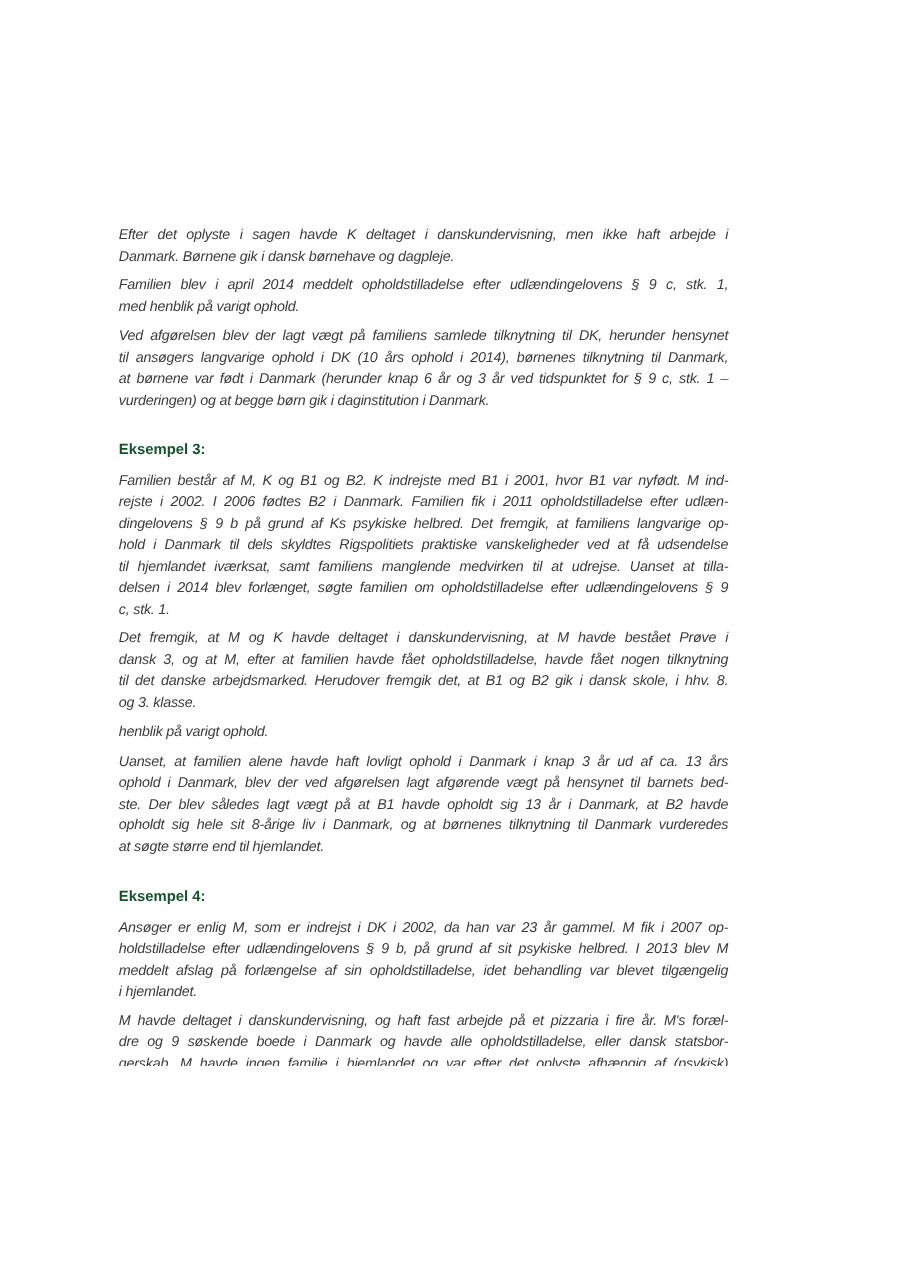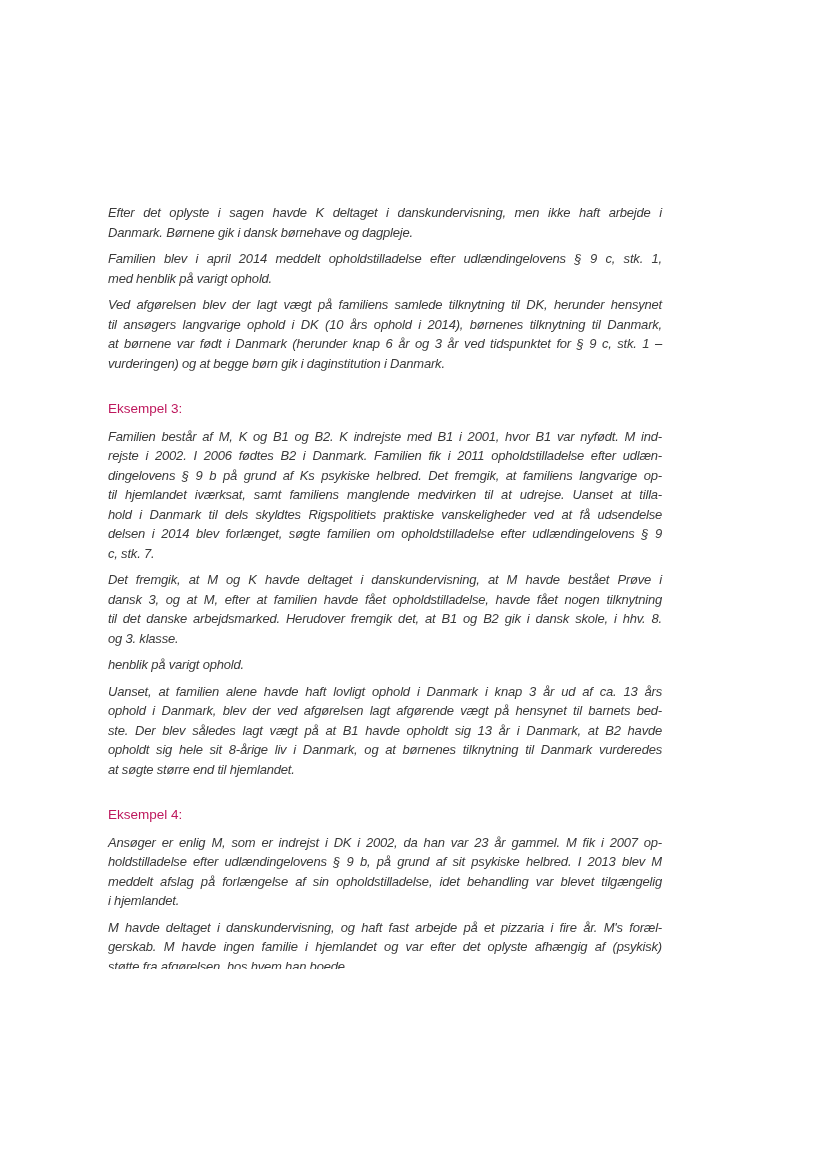--- a/index.html
+++ b/index.html
@@ -32,24 +32,24 @@
   }
   .para .line {
     text-align: justify;
     text-align-last: justify;
   }
   .para .line.last {
     text-align-last: left;
   }
   .heading {
     font-style: normal;
-    font-weight: normal;
+    font-weight: bold;
     font-size: 13.5px;
     line-height: 19.5px;
-    color: #be185d;
+    color: #14532d;
     margin: 26px 0 8px 0;
   }
   .footer {
     position: absolute;
     top: 1098px;
     right: 166px;
     font-size: 9.5px;
     font-weight: bold;
     color: #3f3f3f;
   }
@@ -73,24 +73,24 @@
         <div class="line">til ansøgers langvarige ophold i DK (10 års ophold i 2014), børnenes tilknytning til Danmark,</div>
         <div class="line">at børnene var født i Danmark (herunder knap 6 år og 3 år ved tidspunktet for § 9 c, stk. 1 –</div>
         <div class="line last">vurderingen) og at begge børn gik i daginstitution i Danmark.</div>
       </div>
 
     <div class="heading">Eksempel 3:</div>
     <div class="para">
         <div class="line">Familien består af M, K og B1 og B2. K indrejste med B1 i 2001, hvor B1 var nyfødt. M ind-</div>
         <div class="line">rejste i 2002. I 2006 fødtes B2 i Danmark. Familien fik i 2011 opholdstilladelse efter udlæn-</div>
         <div class="line">dingelovens § 9 b på grund af Ks psykiske helbred. Det fremgik, at familiens langvarige op-</div>
+        <div class="line">hold i Danmark til dels skyldtes Rigspolitiets praktiske vanskeligheder ved at få udsendelse</div>
         <div class="line">til hjemlandet iværksat, samt familiens manglende medvirken til at udrejse. Uanset at tilla-</div>
-        <div class="line">hold i Danmark til dels skyldtes Rigspolitiets praktiske vanskeligheder ved at få udsendelse</div>
         <div class="line">delsen i 2014 blev forlænget, søgte familien om opholdstilladelse efter udlændingelovens § 9</div>
-        <div class="line last">c, stk. 7.</div>
+        <div class="line last">c, stk. 1.</div>
       </div>
     <div class="para">
         <div class="line">Det fremgik, at M og K havde deltaget i danskundervisning, at M havde bestået Prøve i</div>
         <div class="line">dansk 3, og at M, efter at familien havde fået opholdstilladelse, havde fået nogen tilknytning</div>
         <div class="line">til det danske arbejdsmarked. Herudover fremgik det, at B1 og B2 gik i dansk skole, i hhv. 8.</div>
         <div class="line last">og 3. klasse.</div>
       </div>
     <div class="para">
         <div class="line last">henblik på varigt ophold.</div>
       </div>
@@ -104,20 +104,21 @@
 
     <div class="heading">Eksempel 4:</div>
     <div class="para">
         <div class="line">Ansøger er enlig M, som er indrejst i DK i 2002, da han var 23 år gammel. M fik i 2007 op-</div>
         <div class="line">holdstilladelse efter udlændingelovens § 9 b, på grund af sit psykiske helbred. I 2013 blev M</div>
         <div class="line">meddelt afslag på forlængelse af sin opholdstilladelse, idet behandling var blevet tilgængelig</div>
         <div class="line last">i hjemlandet.</div>
       </div>
     <div class="para">
         <div class="line">M havde deltaget i danskundervisning, og haft fast arbejde på et pizzaria i fire år. M's foræl-</div>
+        <div class="line">dre og 9 søskende boede i Danmark og havde alle opholdstilladelse, eller dansk statsbor-</div>
         <div class="line">gerskab. M havde ingen familie i hjemlandet og var efter det oplyste afhængig af (psykisk)</div>
         <div class="line last">støtte fra afgørelsen, hos hvem han boede.</div>
       </div>
 
   </div>
 
   <div class="footer">Side 6 af 26</div>
 </div>
 
 </body></html>

